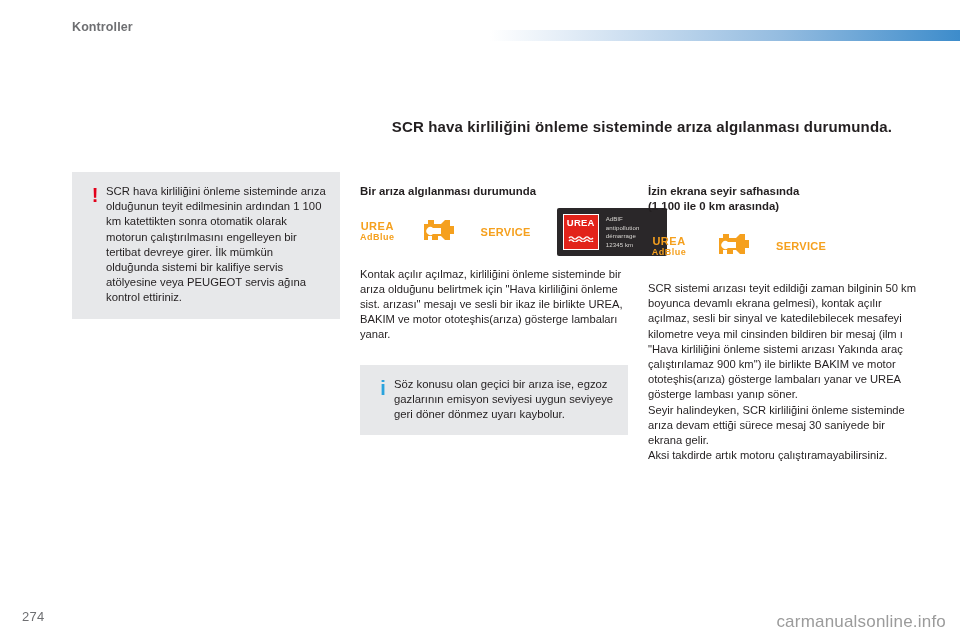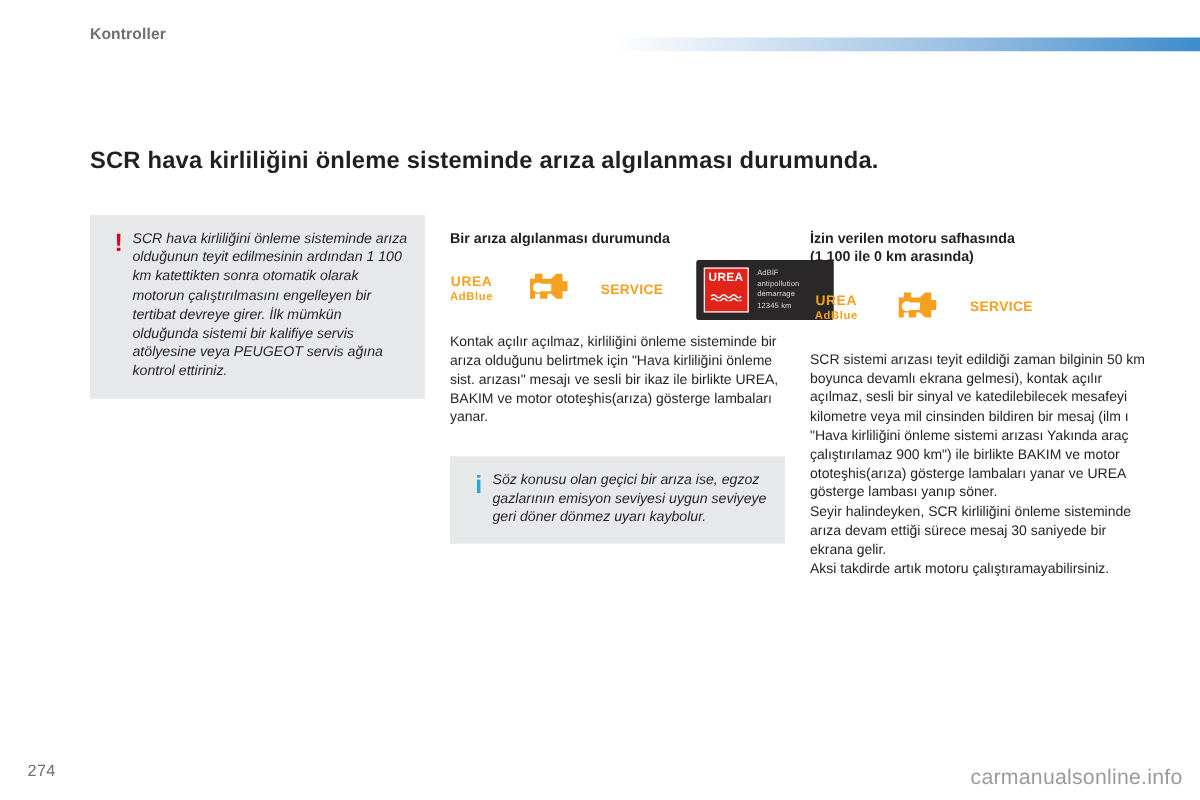--- a/index.html
+++ b/index.html
@@ -42,24 +42,25 @@
     height: 11px;
     background: linear-gradient(to right, #ffffff 0%, #cfe0f1 28%, #94bce0 62%, #3d8ccb 100%);
   }
 
   
   .doc-title {
     position: absolute;
     left: 72px;
     top: 118px;
     width: 820px;
-    font-size: 19px;
+    font-size: 15px;
     font-weight: bold;
     color: #231f20;
     letter-spacing: .15px;
+    text-align: right;
   }
 
   
   .col {
     position: absolute;
     top: 172px;
     width: 268px;
   }
   .col-left   { left: 72px;  }
   .col-mid    { left: 360px; }
@@ -82,21 +83,20 @@
     padding-top: 1px;
     text-align: center;
   }
   .callout.warn .bang { color: #e2001a; }
   .callout.info .bang { color: #2ba3dd; }
   .callout .ctext {
     flex: 1 1 auto;
     font-size: 11.3px;
     line-height: 15.2px;
     color: #231f20;
-    font-style: italic;
   }
 
   
   .col-heading {
     font-size: 11.4px;
     font-weight: bold;
     line-height: 14.5px;
     color: #231f20;
     margin: 12px 0 14px 0;
   }
@@ -284,21 +284,21 @@
 
   <div class="callout info">
     <div class="bang">i</div>
     <div class="ctext">Söz konusu olan geçici bir arıza ise, egzoz gazlarının emisyon seviyesi uygun seviyeye geri döner dönmez uyarı kaybolur.</div>
   </div>
 </div>
 
 <div class="col col-right">
 
   <div class="col-heading">
-    <div>İzin verilen motoru safhasında</div>
+    <div>İzin ekrana seyir safhasında</div>
     <div>(1 100 ile 0 km arasında)</div>
   </div>
 
   <div class="tell-strip">
 
     <div class="urea-glyph">
       <span class="l1">UREA</span>
       <span class="l2">AdBlue</span>
     </div>
 

